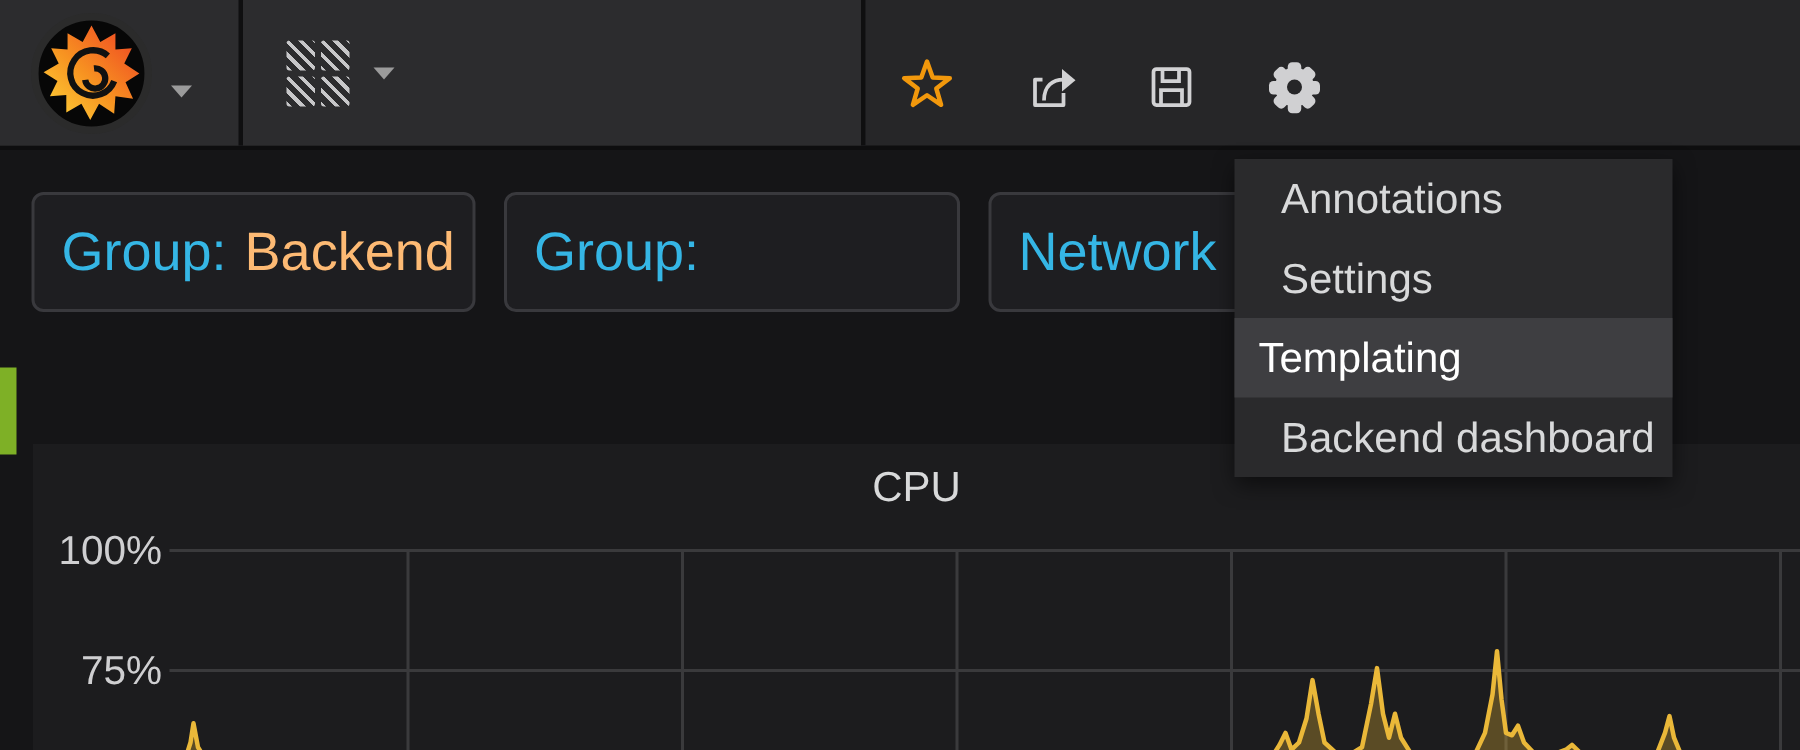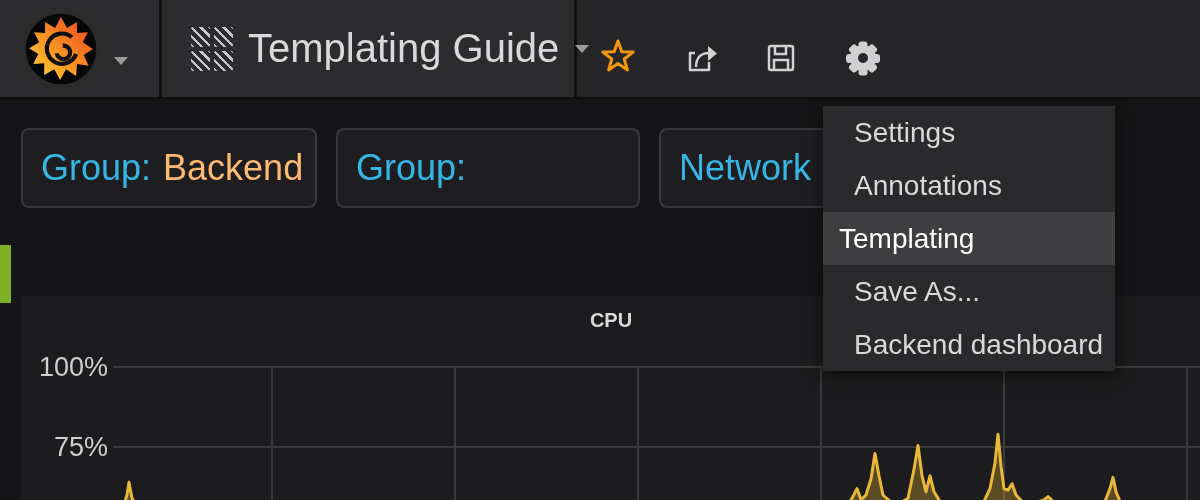--- a/index.html
+++ b/index.html
@@ -32,21 +32,21 @@
   .gear .hole{position:absolute;left:13px;top:13px;width:10px;height:10px;border-radius:50%;background:#262628;}
   
   .varbox{position:absolute;top:128px;height:80px;background:#1e1e21;border:2px solid #39393d;border-radius:8px;box-sizing:border-box;display:flex;align-items:center;padding:0 32px 0 18px;font-size:36px;white-space:nowrap;overflow:hidden;cursor:pointer;z-index:5;}
   .vb0{left:21px;width:296px;} .vb1{left:336px;width:304px;} .vb2{left:659px;width:300px;}
   .var-label{color:#35b6e5;}
   .var-value{color:#fdba74;margin-left:12px;}
   
   .rowtab{position:absolute;left:0;top:245px;width:11px;height:58px;background:#7eb026;cursor:pointer;z-index:4;}
   
   .panel{position:absolute;left:22px;top:296px;width:1246px;height:230px;background:#1c1c1e;z-index:1;}
-  .panel-title{position:absolute;top:13px;left:0;width:1178px;text-align:center;font-size:20px;font-weight:bold;color:#d8d9da;cursor:pointer;}
+  .panel-title{position:absolute;top:13px;left:0;width:1178px;text-align:center;font-size:28px;font-weight:normal;color:#d8d9da;cursor:pointer;}
   .chart-svg{position:absolute;left:0;top:0;}
   .gridline{stroke:#3a3a3c;stroke-width:2;}
   .ytick{font-family:"Liberation Sans",sans-serif;font-size:27px;fill:#cfcfd1;}
   
   .menu{position:absolute;left:823px;top:106px;width:292px;background:#2a2a2c;box-shadow:0 5px 14px rgba(0,0,0,.55);z-index:30;}
   .menu-item{height:53px;line-height:53px;padding-left:31px;font-size:28px;color:#d8d9da;cursor:pointer;}
   .menu-item.active{background:#3e3e41;color:#ffffff;padding-left:16px;}
 </style>
 </head>
 <body>
@@ -69,21 +69,20 @@
     <div class="caret logo-caret"></div>
   </div>
 
   <div class="sec-title">
     <div class="grid-icon">
       <div class="cell"></div>
         <div class="cell"></div>
         <div class="cell"></div>
         <div class="cell"></div>
     </div>
-    <div class="dash-title">Templating Guide</div>
     <div class="caret title-caret"></div>
   </div>
 
   <svg class="tb-icon star-ic" style="position:absolute" width="38" height="40" viewBox="0 0 38 38">
     <polygon points="19,4 22.8,14.7 34.2,15.1 25.2,22 28.4,32.9 19,26.5 9.6,32.9 12.8,22 3.8,15.1 15.2,14.7" fill="none" stroke="#F2980C" stroke-width="3" stroke-linejoin="round"></polygon>
   </svg>
 
   <svg class="tb-icon share-ic" width="36" height="36" viewBox="0 0 36 36">
     <path d="M12 13 H7 V30 H26 V22" fill="none" stroke="#d2d2d4" stroke-width="2.5" stroke-linejoin="round"></path>
     <path d="M13 27 C13 17 19 13 26 13" fill="none" stroke="#d2d2d4" stroke-width="2.5"></path>
@@ -139,18 +138,17 @@
     <text class="ytick" x="86" y="160" text-anchor="end">75%</text>
     <g id="series-g">
         <path d="M91.0,208.6 L102.0,208.6 L105.0,199.0 L107.0,186.2 L110.0,202.2 L114.0,208.6 L278.0,208.6 L478.0,208.6 L678.0,208.6 L826.0,208.6 L831.0,200.6 L835.0,192.6 L839.0,203.8 L844.0,199.0 L849.0,183.0 L853.0,157.4 L857.0,179.8 L861.0,199.0 L868.0,205.4 L878.0,207.0 L886.0,202.2 L892.0,173.4 L896.0,149.4 L900.0,179.8 L904.0,195.8 L908.0,179.8 L912.0,195.8 L918.0,205.4 L928.0,208.6 L948.0,208.6 L962.0,205.4 L968.0,192.6 L973.0,167.0 L976.0,138.2 L979.0,170.2 L982.0,192.6 L986.0,194.2 L990.0,187.8 L994.0,199.0 L1000.0,205.4 L1013.0,207.0 L1022.0,203.8 L1026.0,200.6 L1031.0,205.4 L1043.0,208.6 L1068.0,208.6 L1083.0,205.4 L1088.0,192.6 L1091.0,181.4 L1094.0,195.8 L1098.0,205.4 L1113.0,208.6 L1158.0,208.6 L1224.0,208.6 L1224.0,240 L91.0,240 Z" fill="#EAB839" fill-opacity="0.3"></path>
         <path d="M91.0,208.6 L102.0,208.6 L105.0,199.0 L107.0,186.2 L110.0,202.2 L114.0,208.6 L278.0,208.6 L478.0,208.6 L678.0,208.6 L826.0,208.6 L831.0,200.6 L835.0,192.6 L839.0,203.8 L844.0,199.0 L849.0,183.0 L853.0,157.4 L857.0,179.8 L861.0,199.0 L868.0,205.4 L878.0,207.0 L886.0,202.2 L892.0,173.4 L896.0,149.4 L900.0,179.8 L904.0,195.8 L908.0,179.8 L912.0,195.8 L918.0,205.4 L928.0,208.6 L948.0,208.6 L962.0,205.4 L968.0,192.6 L973.0,167.0 L976.0,138.2 L979.0,170.2 L982.0,192.6 L986.0,194.2 L990.0,187.8 L994.0,199.0 L1000.0,205.4 L1013.0,207.0 L1022.0,203.8 L1026.0,200.6 L1031.0,205.4 L1043.0,208.6 L1068.0,208.6 L1083.0,205.4 L1088.0,192.6 L1091.0,181.4 L1094.0,195.8 L1098.0,205.4 L1113.0,208.6 L1158.0,208.6 L1224.0,208.6" fill="none" stroke="#EAB839" stroke-width="3" stroke-linejoin="round"></path>
       </g>
   </svg>
   <div class="panel-title">CPU</div>
 </div>
 
 <div class="menu">
+  <div class="menu-item">Annotations</div>
   <div class="menu-item">Settings</div>
-  <div class="menu-item">Annotations</div>
   <div class="menu-item active">Templating</div>
-  <div class="menu-item">Save As...</div>
   <div class="menu-item">Backend dashboard</div>
 </div>
 
 </body></html>

